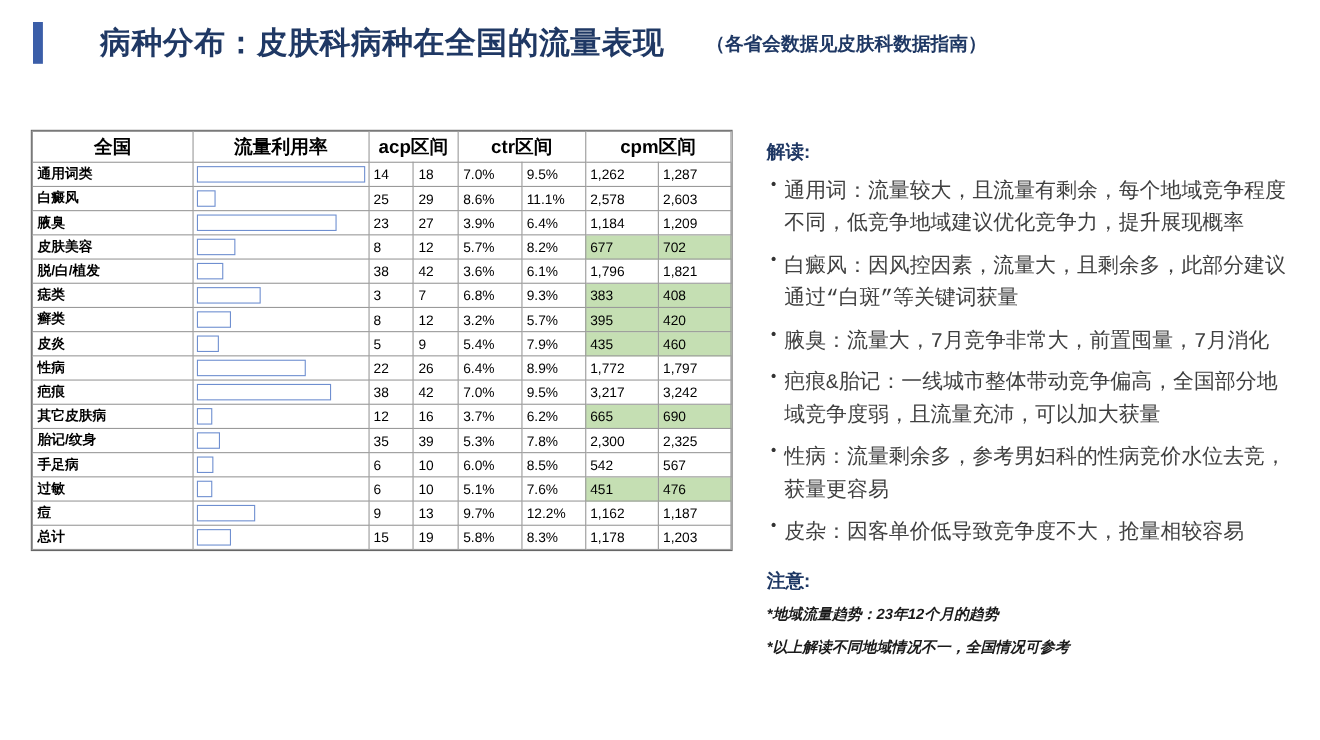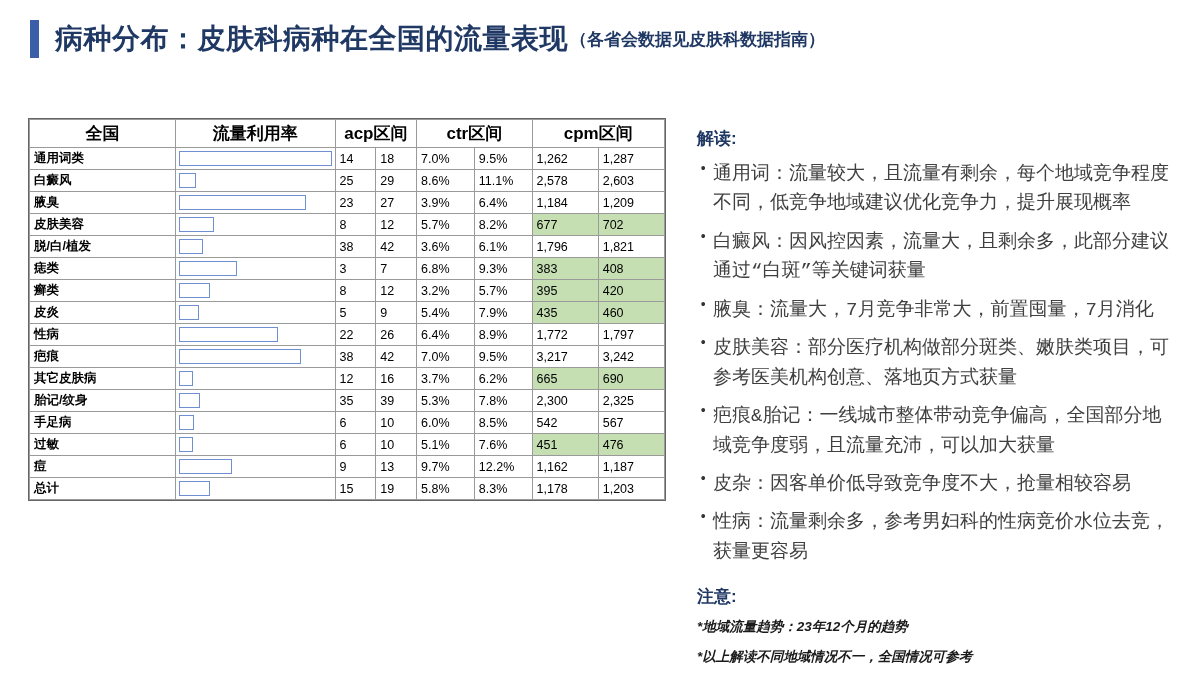--- a/index.html
+++ b/index.html
@@ -18,20 +18,21 @@
 
   
   .header {
     position: absolute;
     left: 0;
     top: 0;
     width: 1200px;
     height: 78px;
     display: flex;
     align-items: center;
+    gap: 36px;
   }
   .header-bar {
     width: 9px;
     height: 38px;
     background: #3b5ea8;
     margin-left: 30px;
     margin-right: 16px;
     flex: none;
   }
   .header-title {
@@ -369,23 +370,22 @@
       </tbody>
   </table>
 </div>
 
 <div class="panel">
   <div class="panel-title">解读:</div>
   <ul class="bullets" id="bullet-list">
       <li>通用词：流量较大，且流量有剩余，每个地域竞争程度不同，低竞争地域建议优化竞争力，提升展现概率</li>
       <li>白癜风：因风控因素，流量大，且剩余多，此部分建议通过“白斑”等关键词获量</li>
       <li>腋臭：流量大，7月竞争非常大，前置囤量，7月消化</li>
-      <li>皮肤美容：部分医疗机构做部分斑类、嫩肤类项目，可参考医美机构创意、落地页方式获量</li>
       <li>疤痕&amp;胎记：一线城市整体带动竞争偏高，全国部分地域竞争度弱，且流量充沛，可以加大获量</li>
+      <li>性病：流量剩余多，参考男妇科的性病竞价水位去竞，获量更容易</li>
       <li>皮杂：因客单价低导致竞争度不大，抢量相较容易</li>
-      <li>性病：流量剩余多，参考男妇科的性病竞价水位去竞，获量更容易</li>
     </ul>
   <div class="note-title">注意:</div>
   <div id="note-list">
       <div class="note-line">*地域流量趋势：23年12个月的趋势</div>
       <div class="note-line">*以上解读不同地域情况不一，全国情况可参考</div>
     </div>
 </div>
 
 </body></html>

